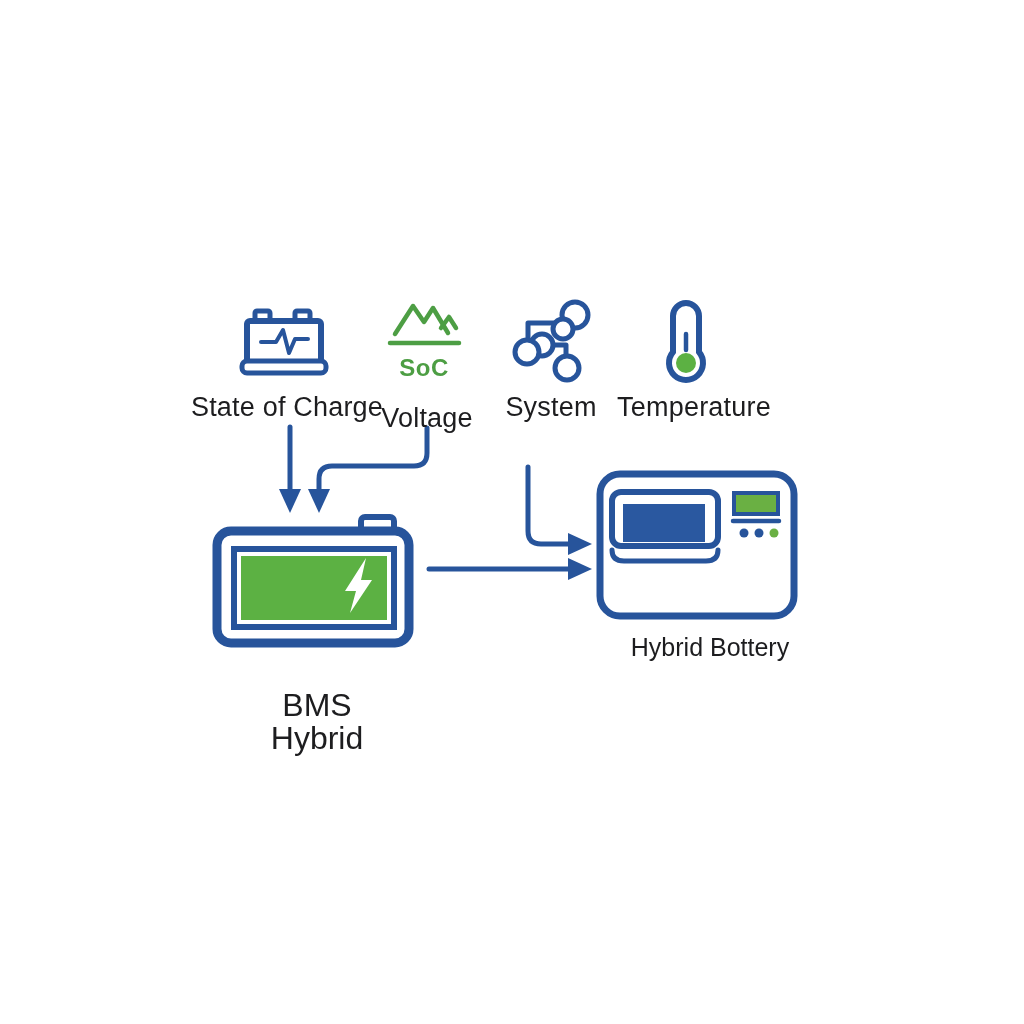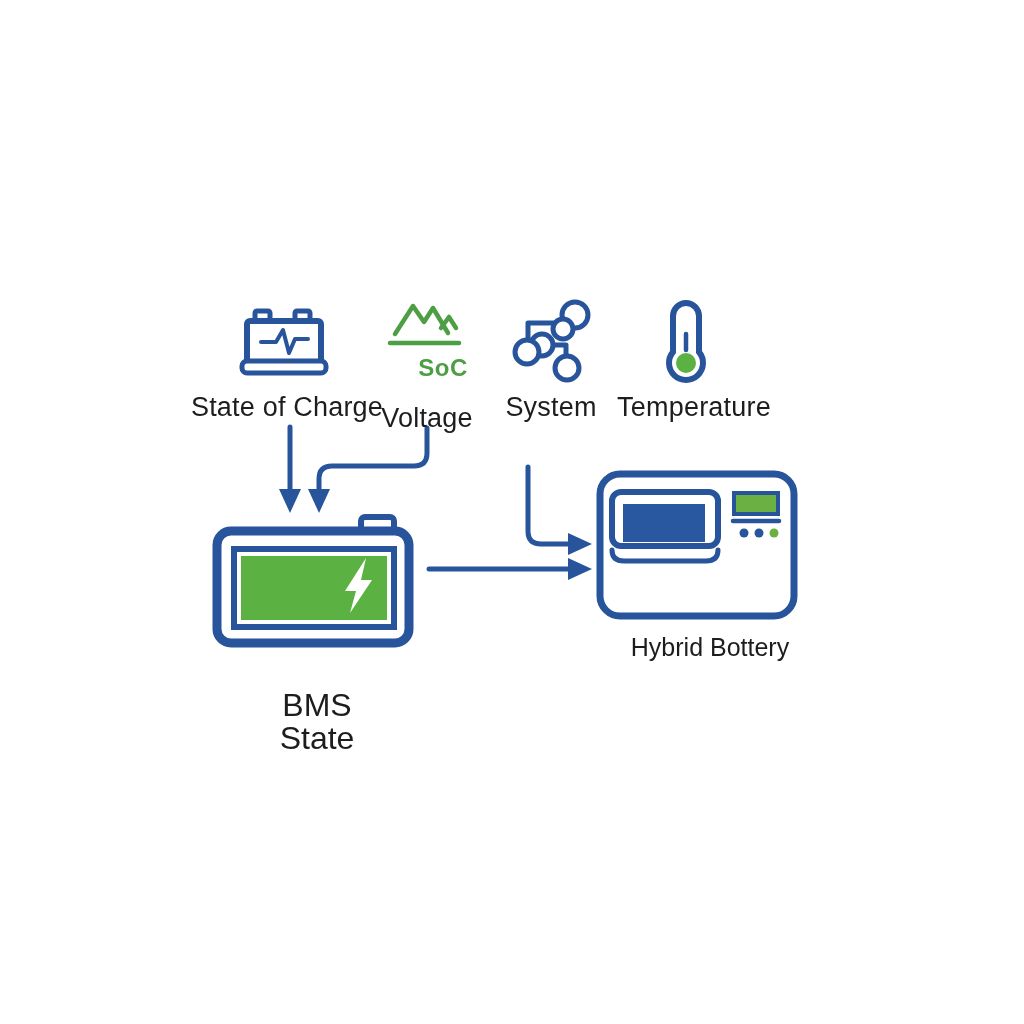--- a/index.html
+++ b/index.html
@@ -16,21 +16,21 @@
     position:relative;width:1024px;height:1024px;background:var(--background);
     font-family:"Liberation Sans", sans-serif;overflow:hidden;
   }
   #diagram-svg{position:absolute;left:0;top:0;}
   .label{
     position:absolute;transform:translateX(-50%);
     color:var(--text);font-size:27px;white-space:nowrap;letter-spacing:0.2px;
   }
   .soc-text{
     position:absolute;transform:translateX(-50%);
-    color:var(--green-accent);font-size:24px;font-weight:700;letter-spacing:0.5px;margin-left:19px;
+    color:var(--green-accent);font-size:24px;font-weight:700;letter-spacing:0.5px;
   }
   .bms-block{
     position:absolute;left:317px;top:689px;transform:translateX(-50%);
     color:var(--text);font-size:32px;line-height:33px;text-align:center;white-space:nowrap;
   }
   .inverter-label{
     position:absolute;left:710px;top:633px;transform:translateX(-50%);
     color:var(--text);font-size:25px;white-space:nowrap;
   }
   
@@ -116,18 +116,18 @@
 
   <div class="soc-text" style="left:424px;top:354px;">SoC</div>
 
   <div class="label" style="left:287px;top:392px;">State of Charge</div>
   <div class="label" style="left:427px;top:392px;margin-top:11px;">Voltage</div>
   <div class="label" style="left:551px;top:392px;">System</div>
   <div class="label" style="left:694px;top:392px;">Temperature</div>
 
   <div class="bms-block">
     <div>BMS</div>
-    <div>State</div>
+    <div>Hybrid</div>
   </div>
 
   <div class="inverter-label">Hybrid Bottery</div>
 
 </div>
 
 </body></html>

